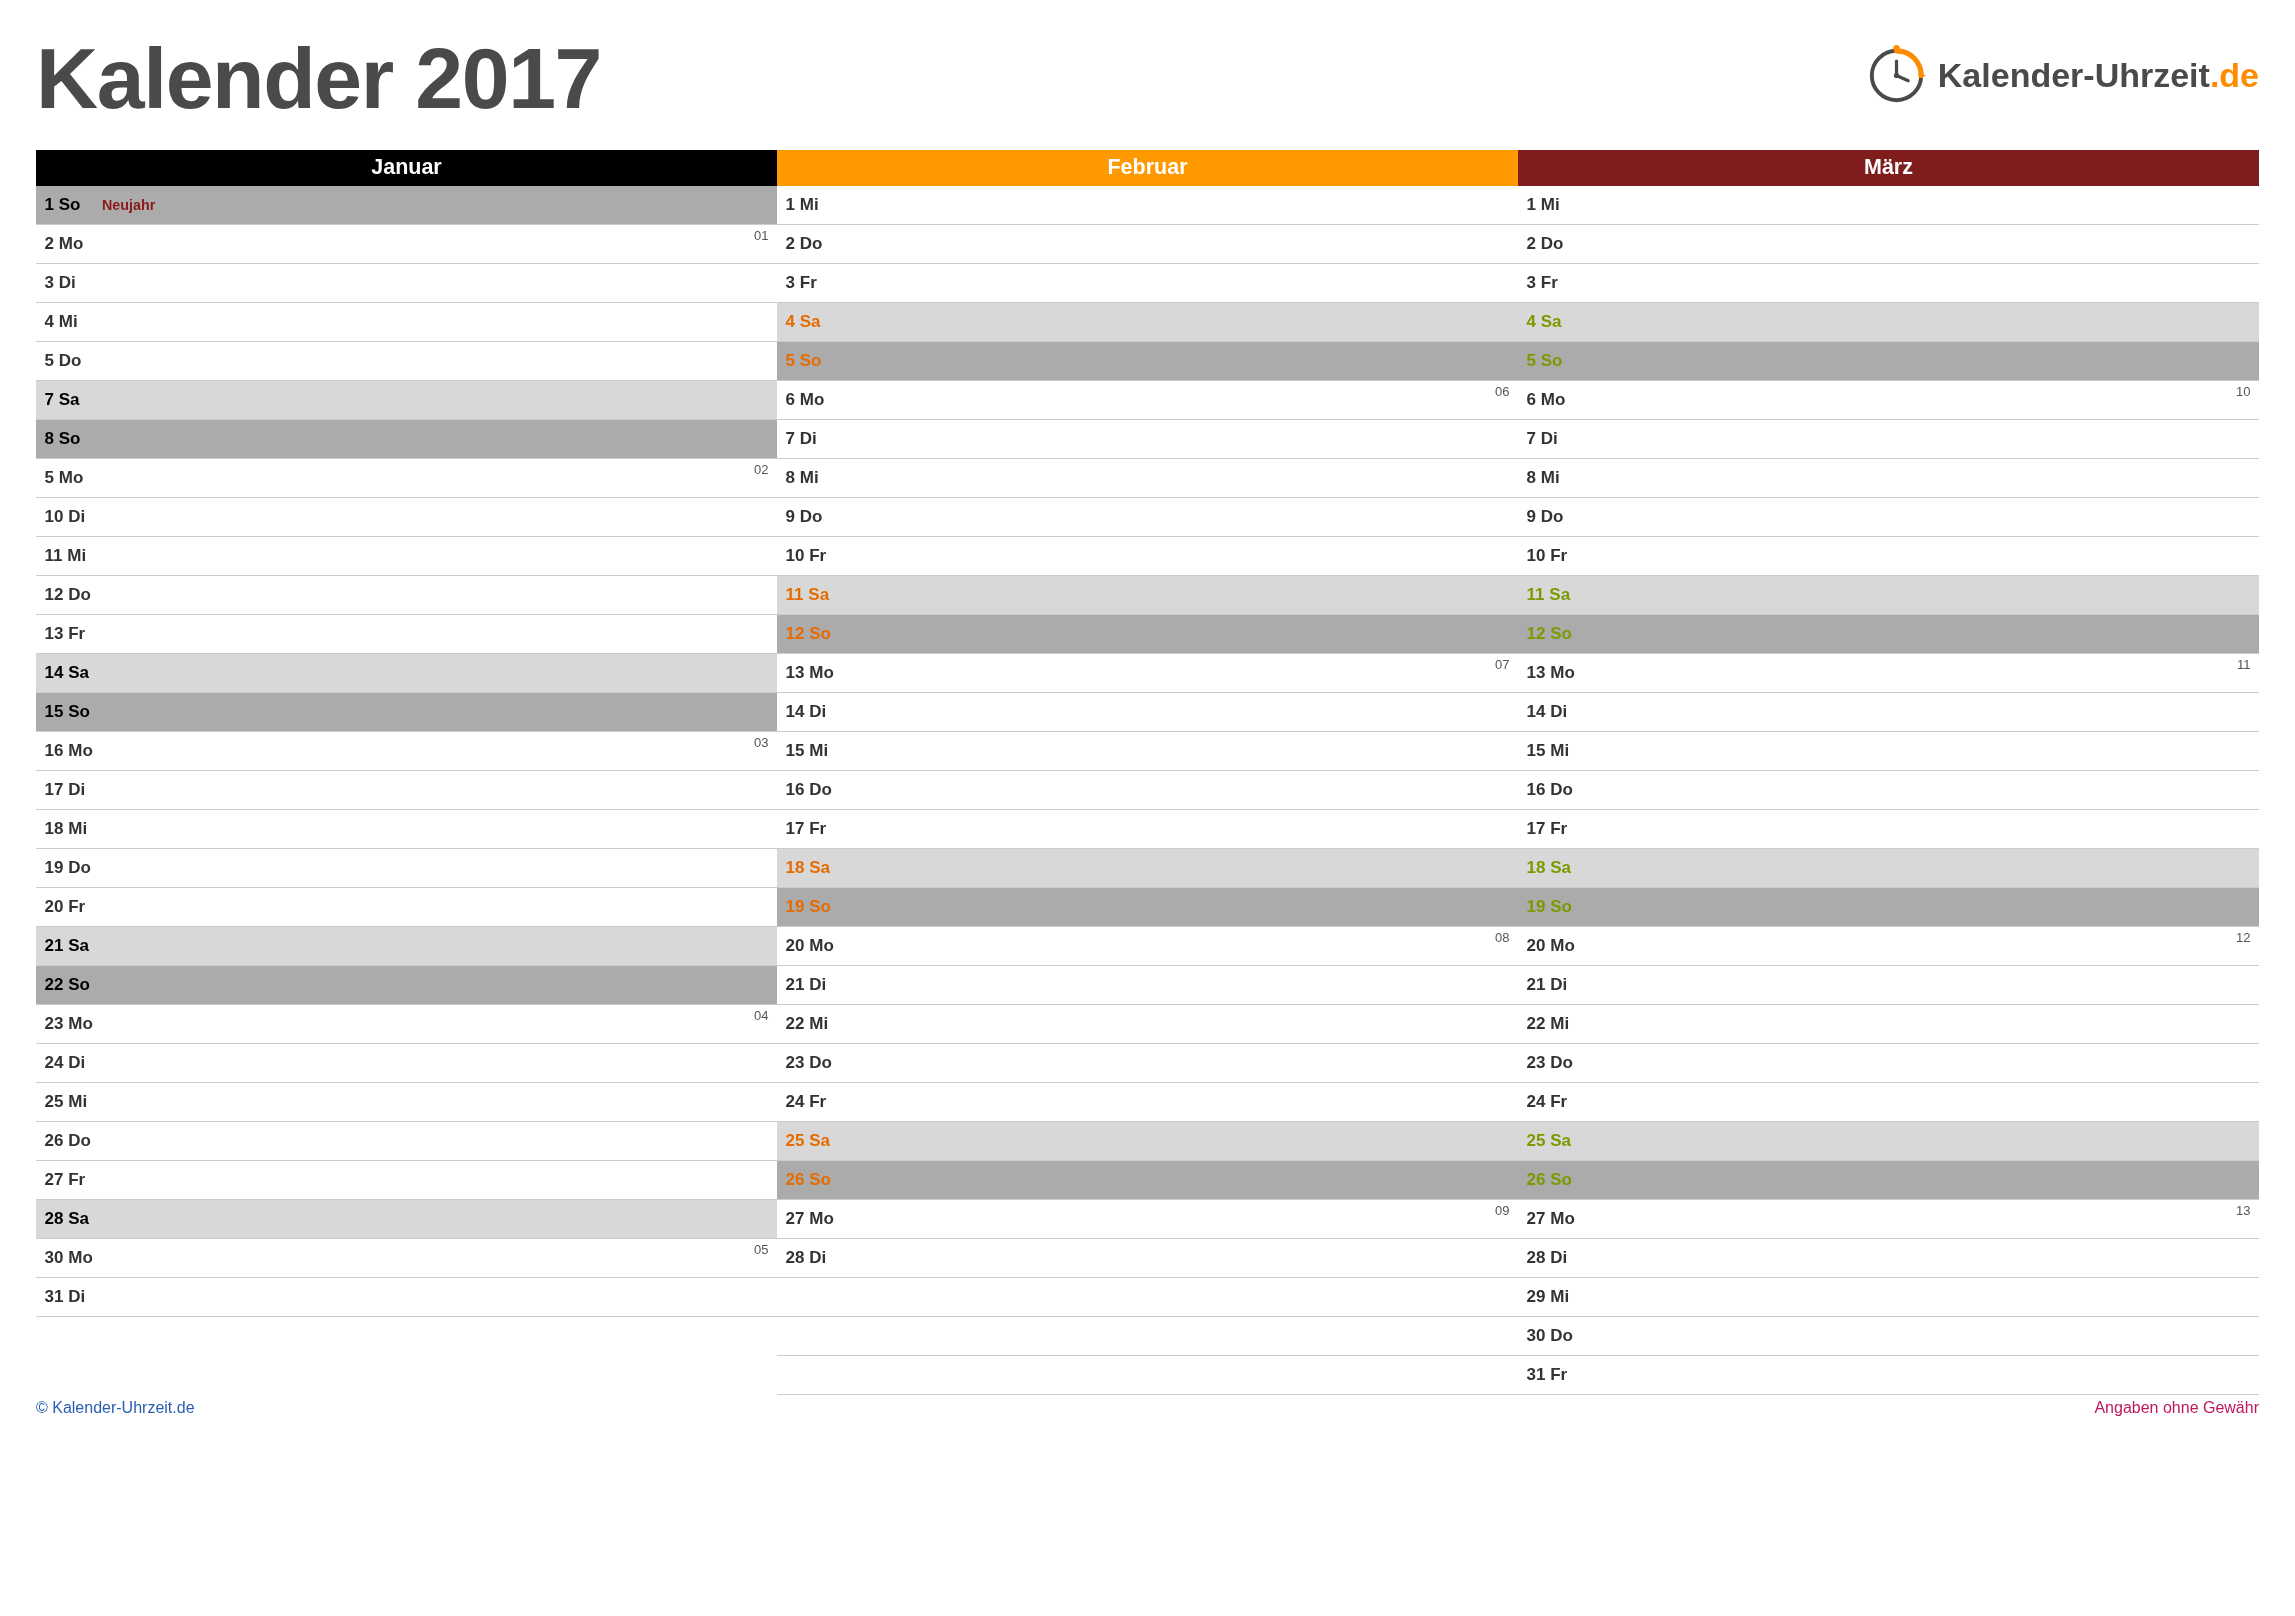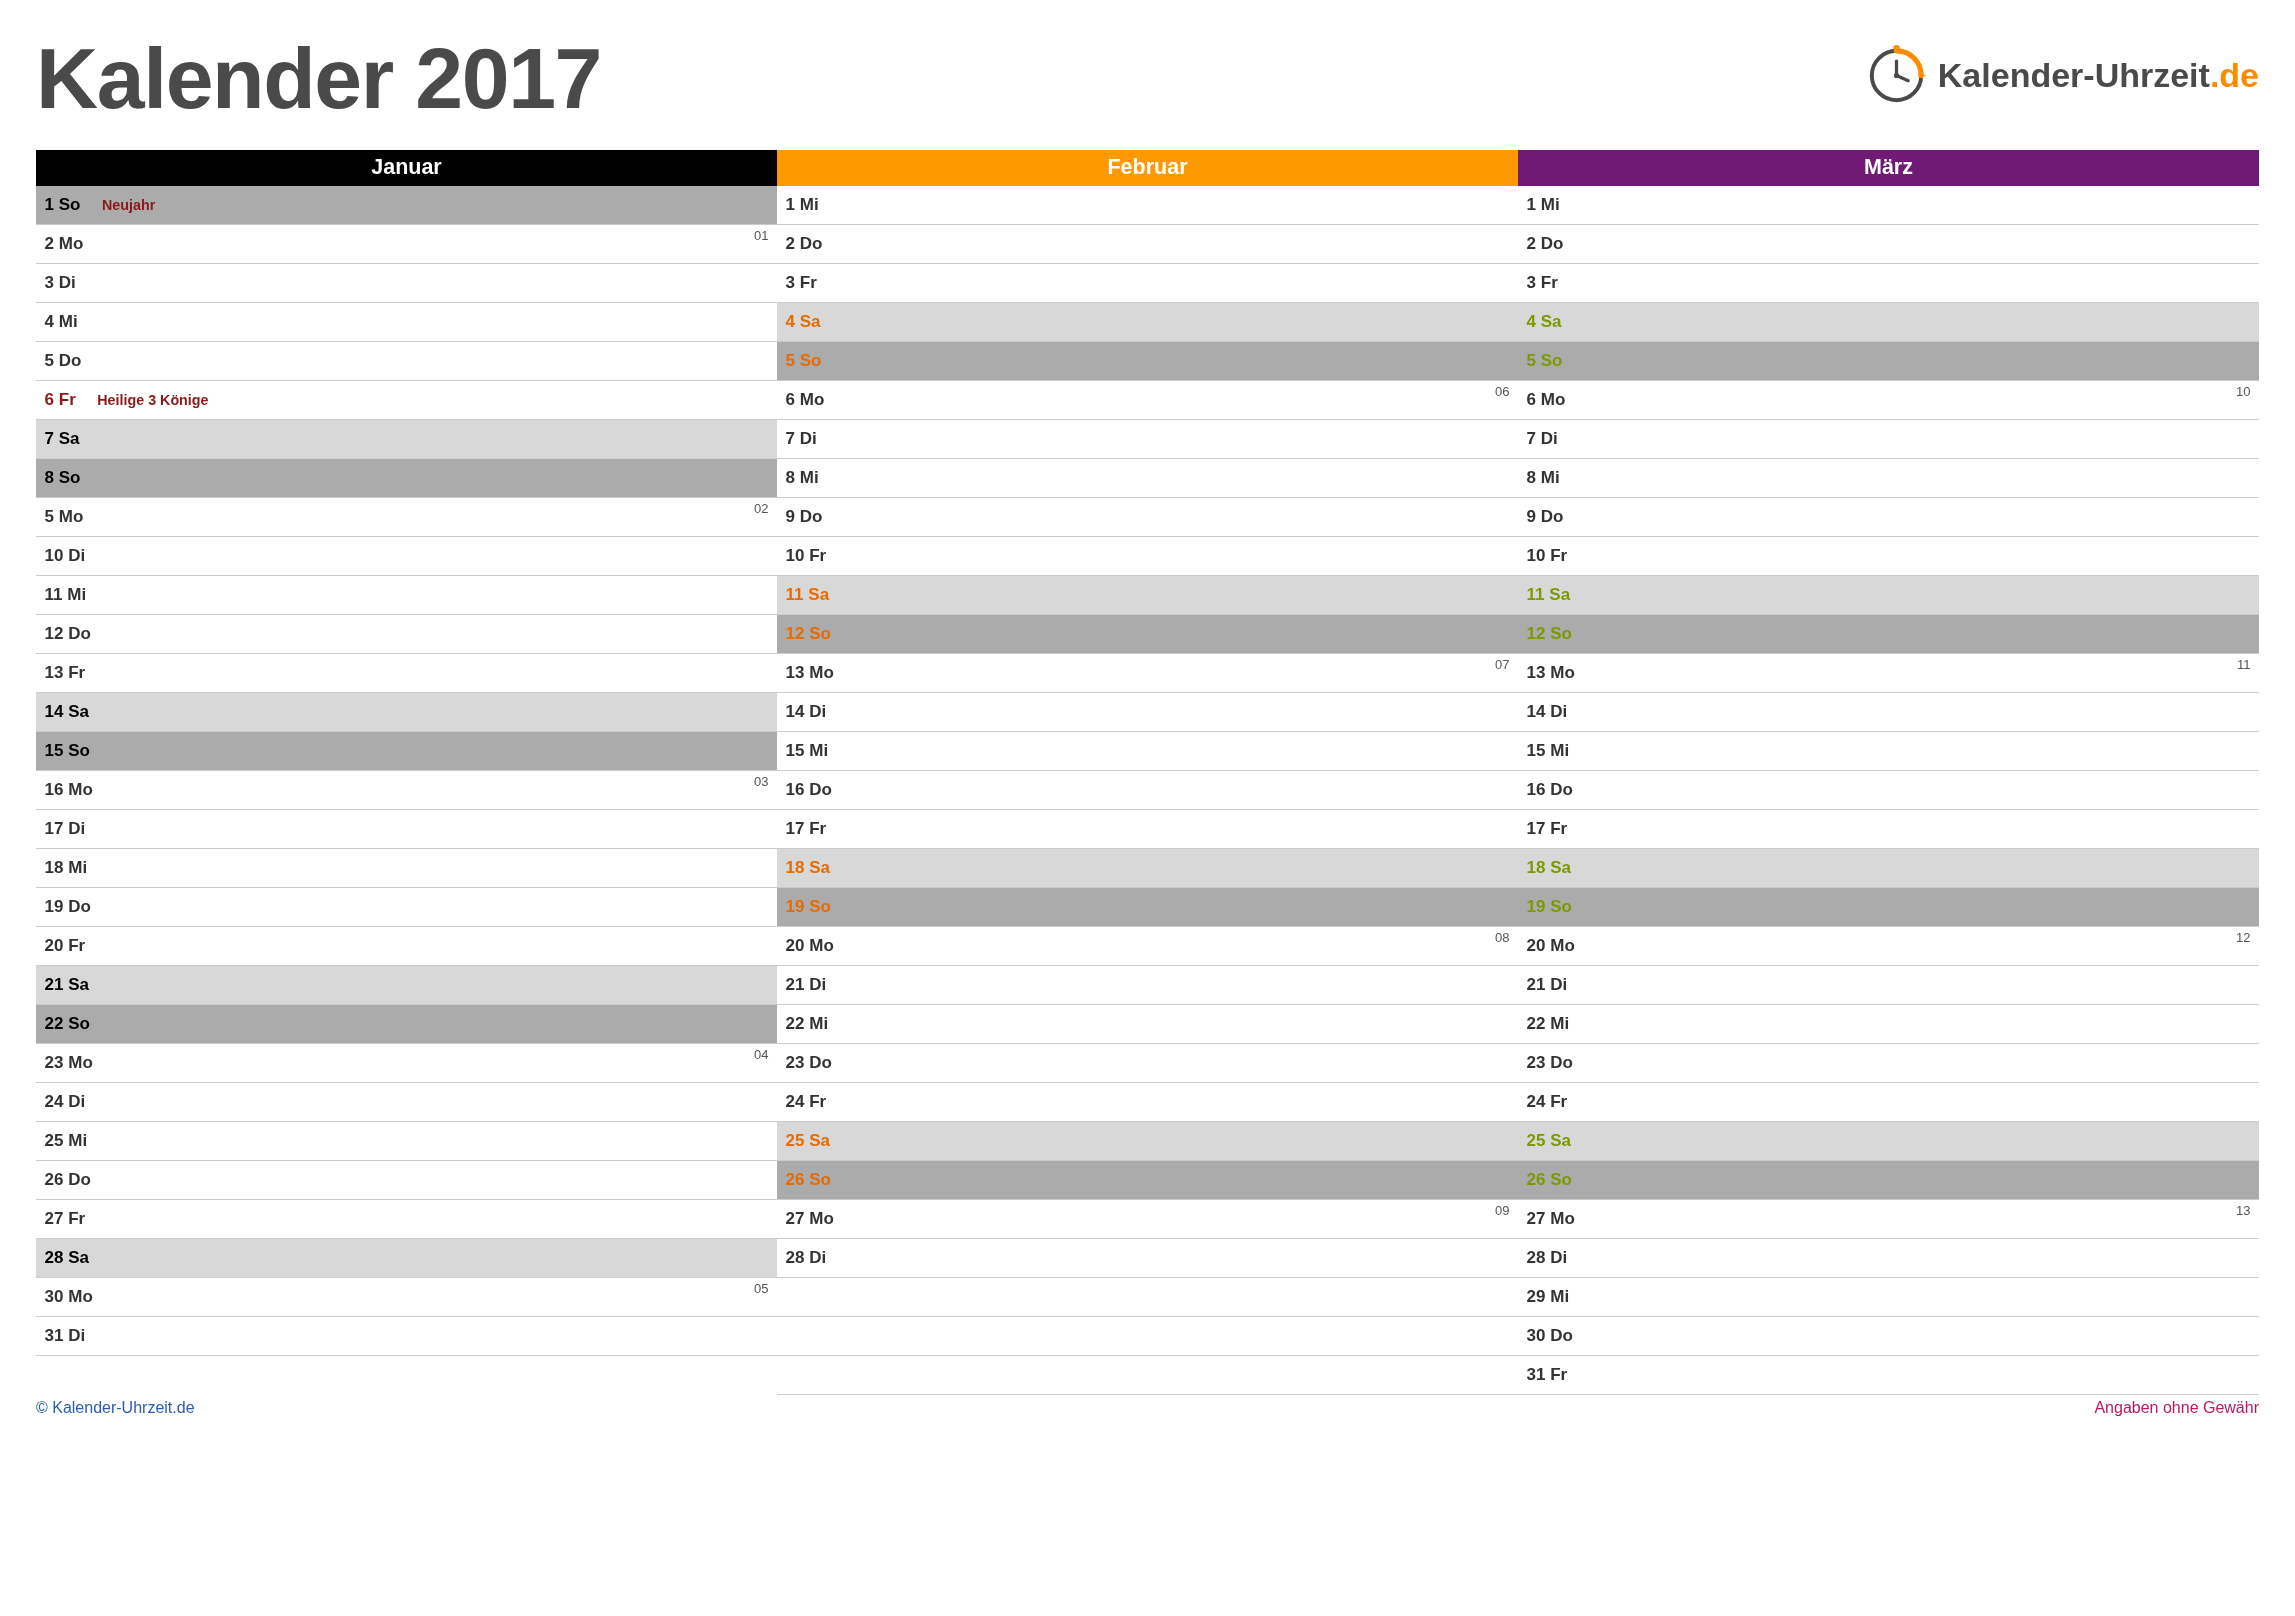--- a/index.html
+++ b/index.html
@@ -49,21 +49,21 @@
   }
   .month-header {
     color: #fff;
     font-weight: bold;
     font-size: 21.5px;
     text-align: center;
     padding: 5.7px 0;
   }
   .m0 .month-header { background: #000000; }
   .m1 .month-header { background: #ff9900; }
-  .m2 .month-header { background: #701a75; }
+  .m2 .month-header { background: #7f1d1d; }
   .day-row {
     height: 39px;
     border-bottom: 0.7px solid #ccc;
     display: flex;
     align-items: center;
     padding: 0 8.6px;
     position: relative;
     font-size: 17px;
     font-weight: bold;
     color: #333;
@@ -139,24 +139,20 @@
       </div>
       <div class="day-row">
         <span class="day-label">3 Di</span>
       </div>
       <div class="day-row">
         <span class="day-label">4 Mi</span>
       </div>
       <div class="day-row">
         <span class="day-label">5 Do</span>
       </div>
-      <div class="day-row holiday">
-        <span class="day-label">6 Fr</span>
-        <span class="holiday-name">Heilige 3 Könige</span>
-      </div>
       <div class="day-row sat">
         <span class="day-label">7 Sa</span>
       </div>
       <div class="day-row sun">
         <span class="day-label">8 So</span>
       </div>
       <div class="day-row">
         <span class="day-label">5 Mo</span>
         <span class="week-num">02</span>
       </div>

